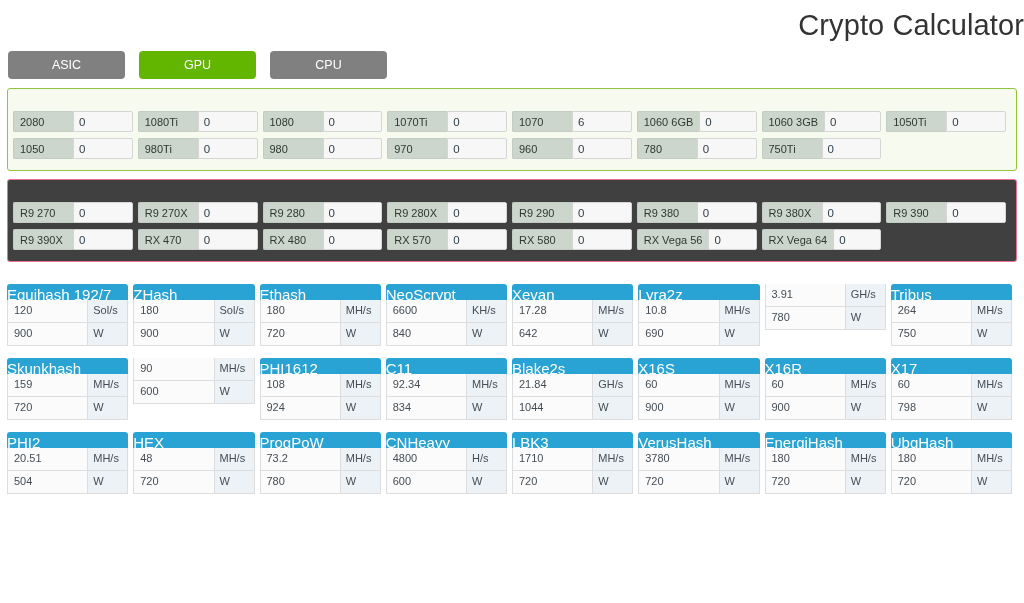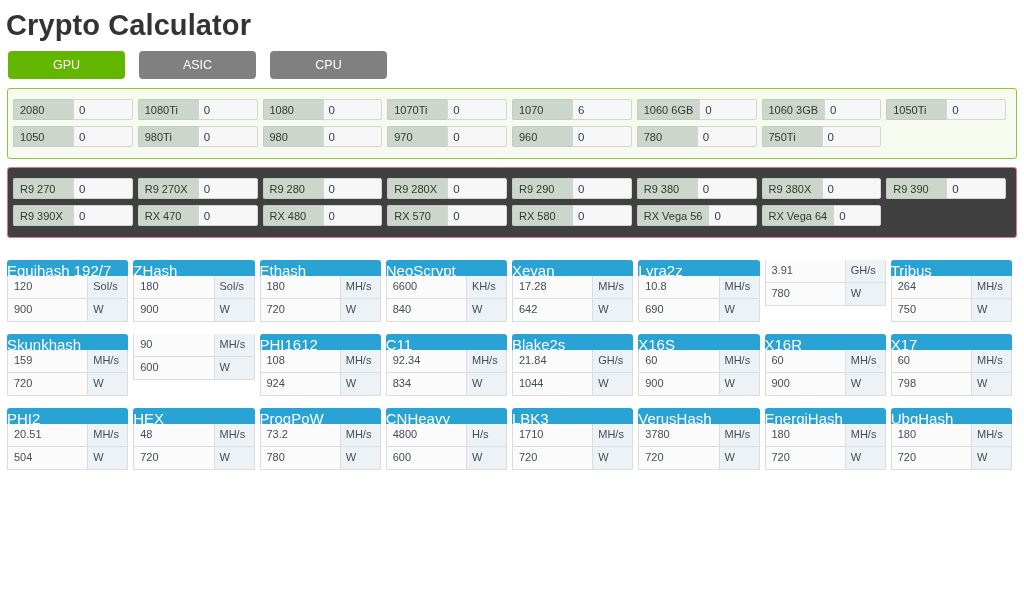--- a/index.html
+++ b/index.html
@@ -8,25 +8,26 @@
     padding: 0;
     width: 1024px;
     height: 603px;
     background: #ffffff;
     font-family: "Liberation Sans", sans-serif;
     overflow: hidden;
   }
 
   #page-title {
     font-size: 29px;
-    font-weight: 700;
+    font-weight: 400;
     color: #333333;
     margin: 0;
     padding: 9px 0 0 6px;
     letter-spacing: 0.1px;
+    text-align: right;
   }
 
   
   .tab-bar {
     display: flex;
     gap: 14px;
     padding: 9px 0 0 8px;
   }
   .tab {
     width: 117px;
@@ -53,20 +54,21 @@
     background: #f6faef;
   }
   .vendor-panel.amd {
     border: 1px solid #e8738c;
     background: #404040;
     margin-top: 8px;
   }
   .gpu-grid {
     display: flex;
     flex-wrap: wrap;
+    margin-top: 12px;
   }
   .gpu-field {
     width: 12.5%;
     display: flex;
     align-items: center;
     padding: 3px 5px 3px 0;
   }
   .gpu-label {
     flex: 0 0 auto;
     min-width: 60px;
@@ -147,22 +149,22 @@
     white-space: nowrap;
   }
   .algo-line.first .algo-val { border-top: none; }
 </style>
 </head>
 <body>
 
 <h1 id="page-title">Crypto Calculator</h1>
 
 <div class="tab-bar" id="tab-bar">
+    <div class="tab">ASIC</div>
     <div class="tab active">GPU</div>
-    <div class="tab">ASIC</div>
     <div class="tab">CPU</div>
   </div>
 
 <div class="vendor-panel nvidia">
   <div class="gpu-grid" id="nvidia-grid">
       <div class="gpu-field">
         <span class="gpu-label">2080</span>
         <input class="gpu-input" type="text" value="0" style="">
       </div>
       <div class="gpu-field">

